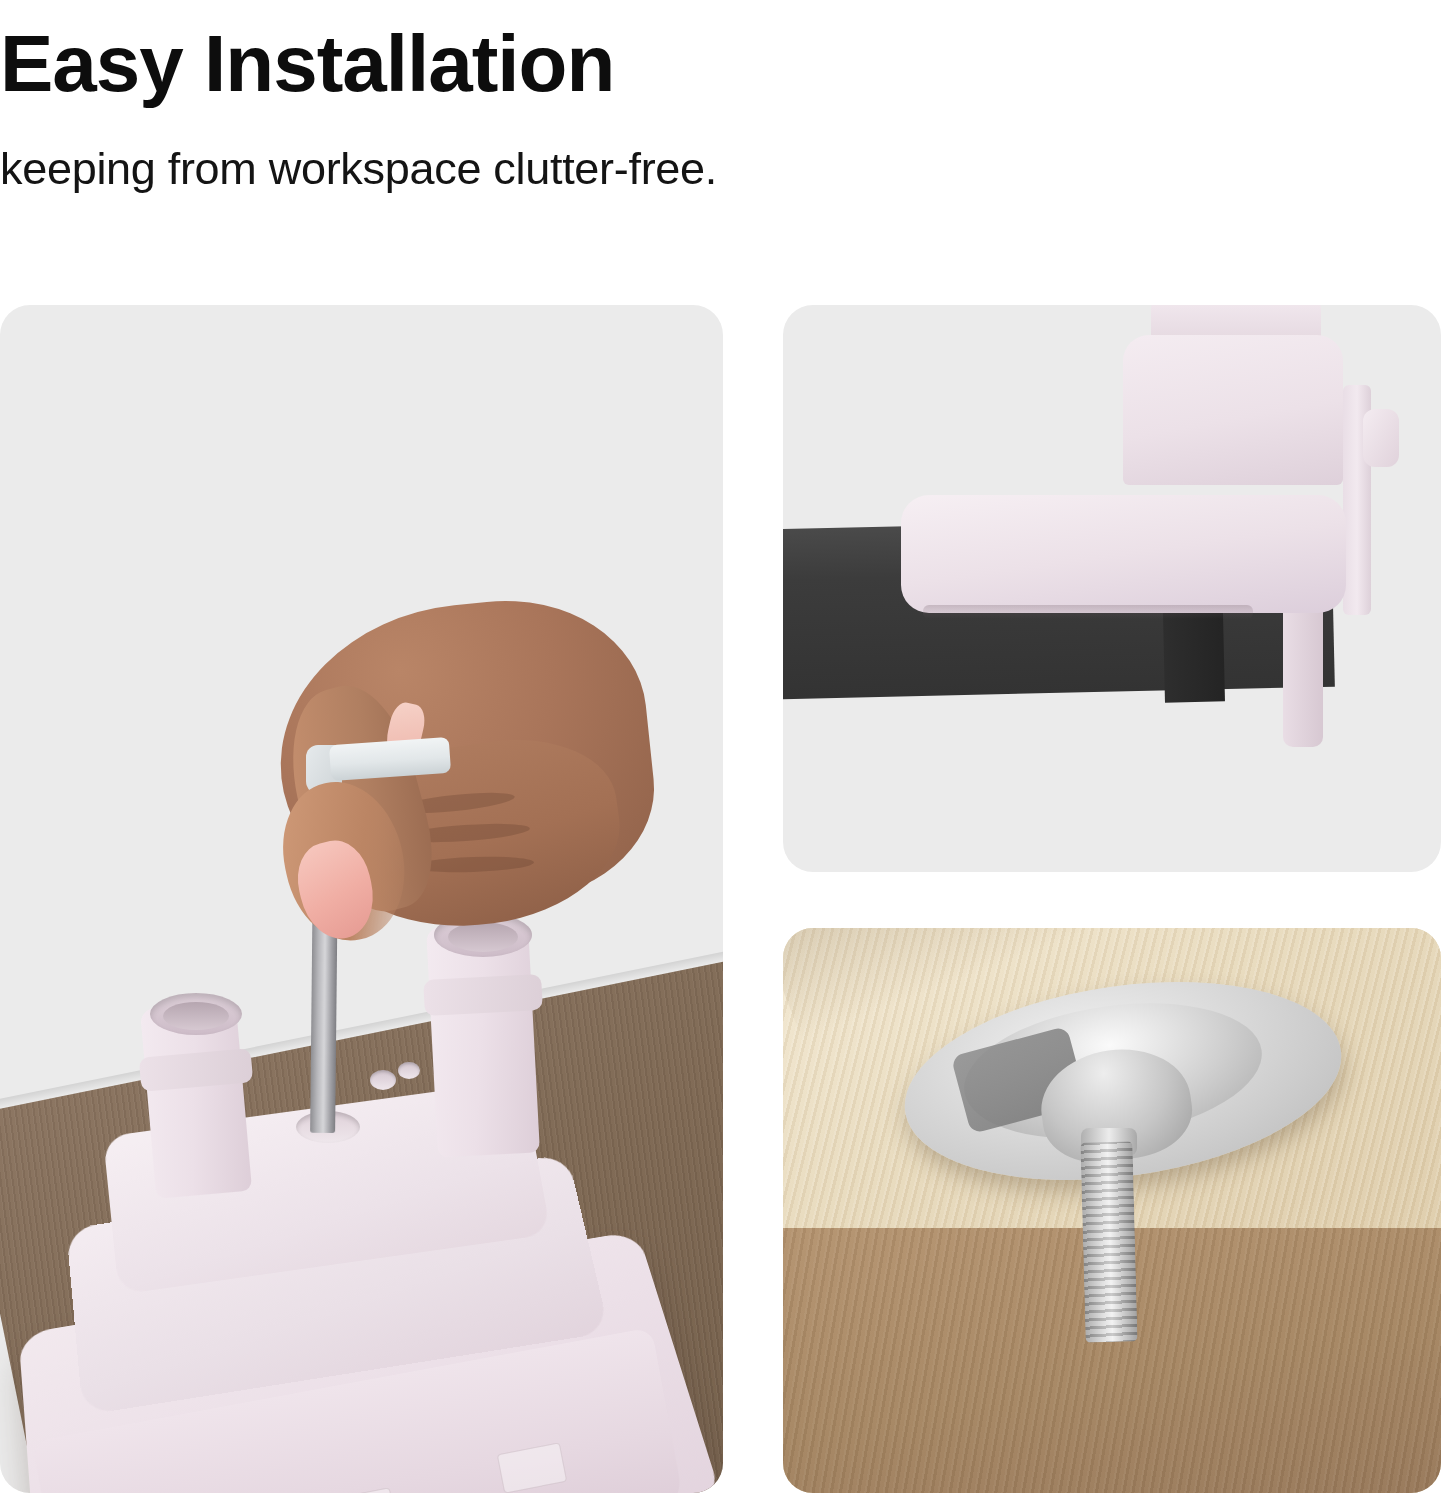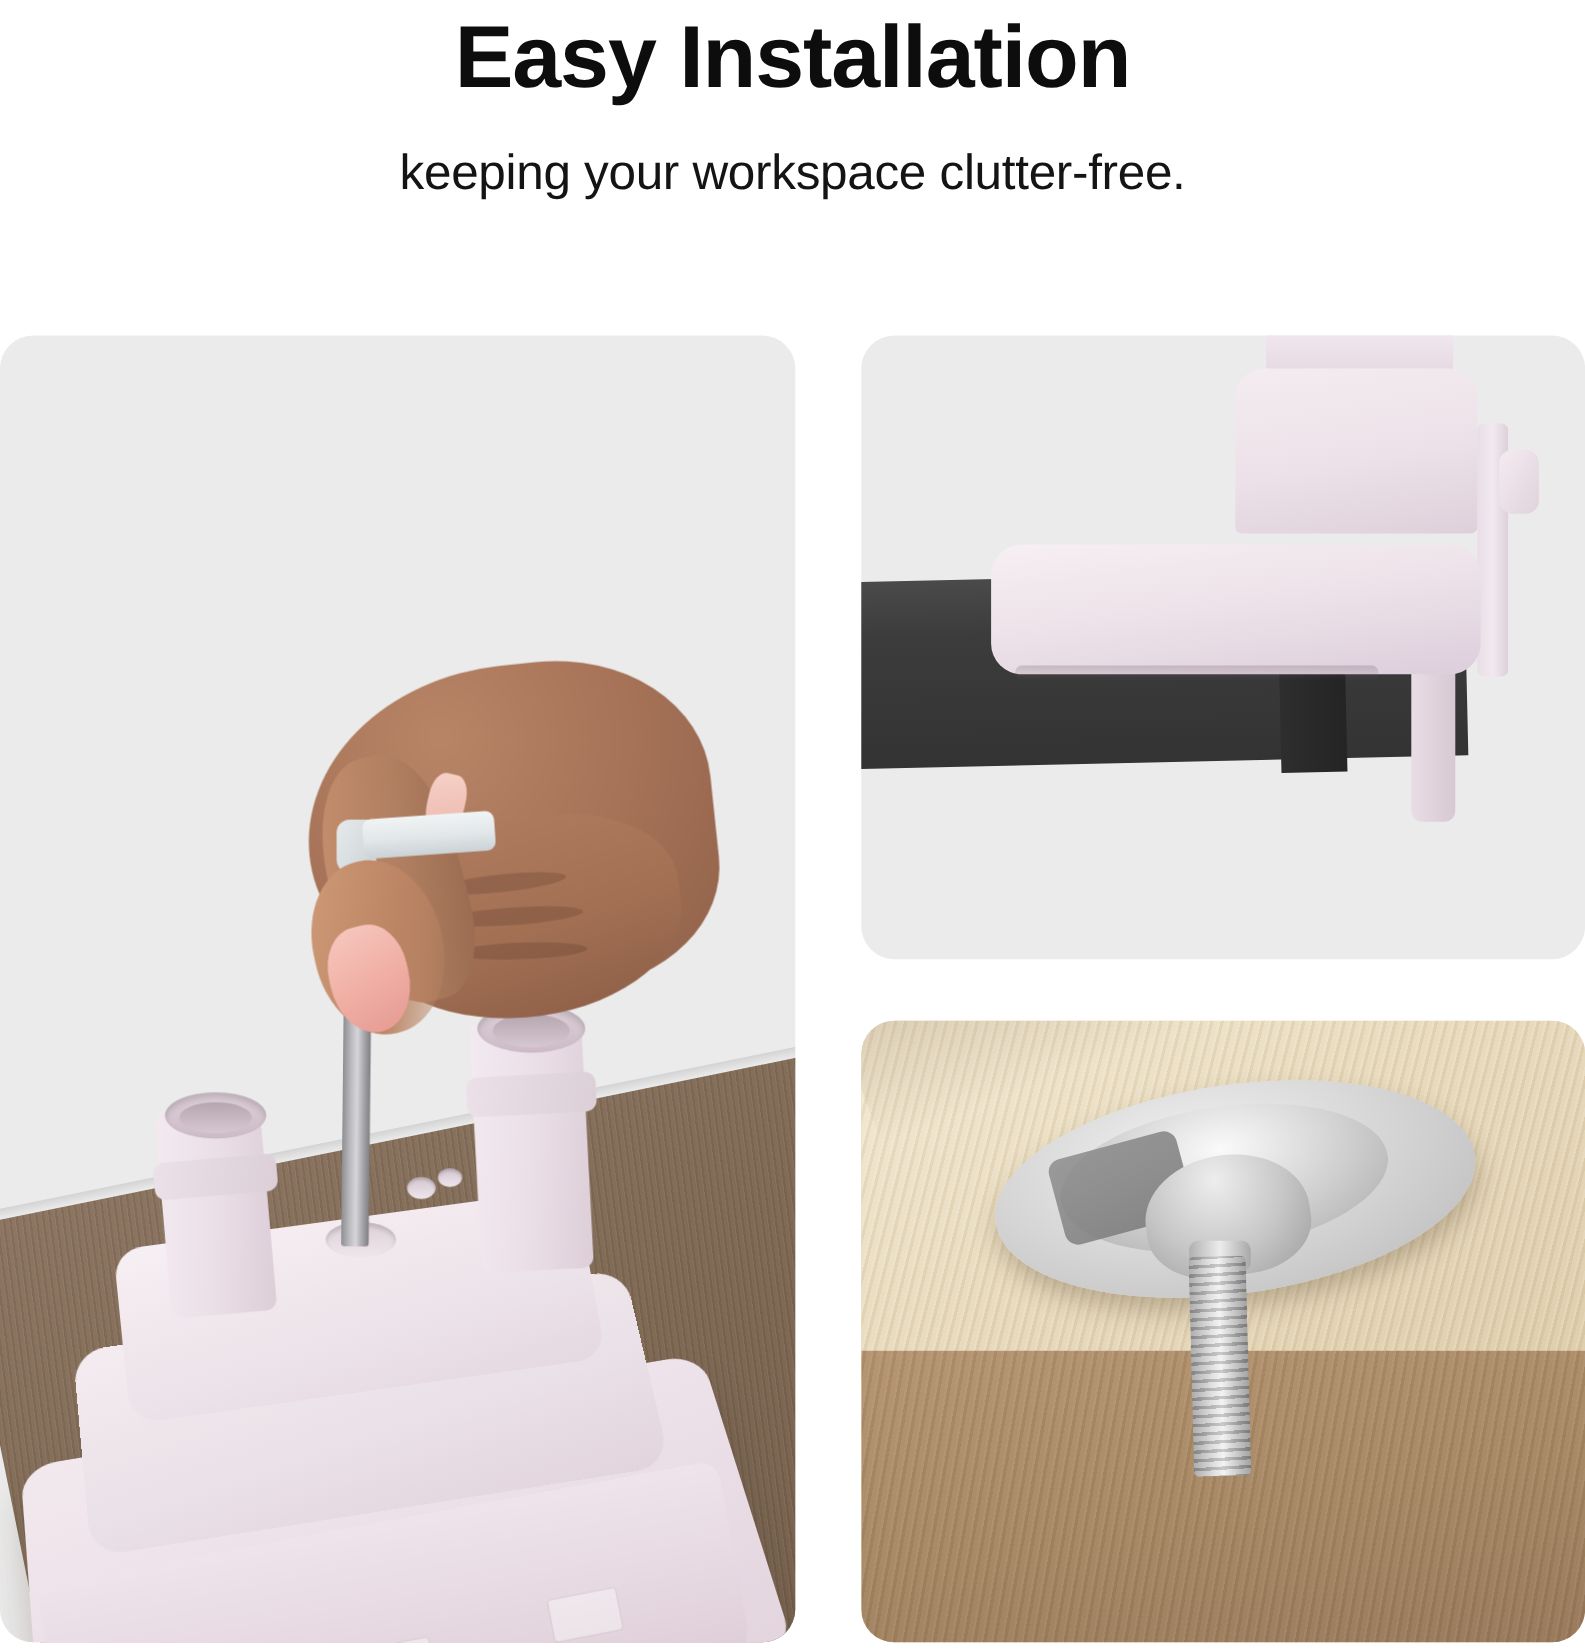--- a/index.html
+++ b/index.html
@@ -7,22 +7,21 @@
     width:1441px;height:1500px;
     background:#ffffff;
     font-family:"Liberation Sans", sans-serif;
     color:#111111;
     overflow:hidden;
     position:relative;
   }
 
   
   .header{
-    position:absolute;left:0;top:4px;width:1441px;height:300px;
-    text-align:center;
+    position:absolute;left:0;top:16px;width:1441px;height:300px;
   }
   .title{
     position:absolute;left:0;top:-4px;width:1441px;
     font-size:80px;line-height:104px;font-weight:700;
     letter-spacing:-1px;color:#0d0d0d;
   }
   .subtitle{
     position:absolute;left:0;top:124px;width:1441px;
     font-size:45px;line-height:58px;font-weight:400;
     letter-spacing:-0.3px;color:#141414;
@@ -307,21 +306,21 @@
     background:linear-gradient(90deg,#b0b0b0,#ececec,#a8a8a8);
     border-radius:8px;
   }
 </style>
 </head>
 <body>
 
 <div class="header">
   <div class="title">Easy Installation</div>
   <div class="subtitle">
-    <span>keeping your workspace clutter-free.</span>
+    <span>keeping from workspace clutter-free.</span>
   </div>
 </div>
 
 <div class="panel" id="panel-top-mounted">
 
   <div class="desk-dark-edge"></div>
   <div class="desk-dark"></div>
 
   <div class="base-l3"></div>
   <div class="base-l3-face"></div>

